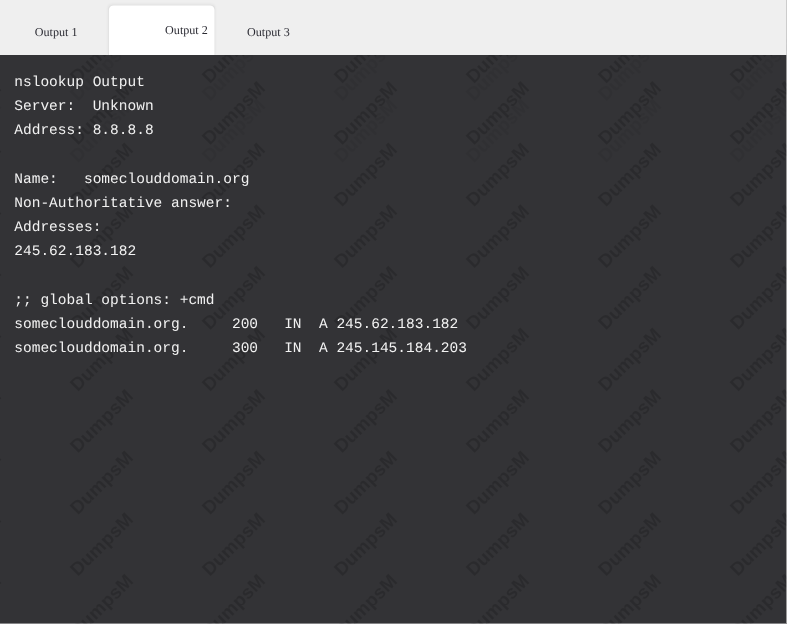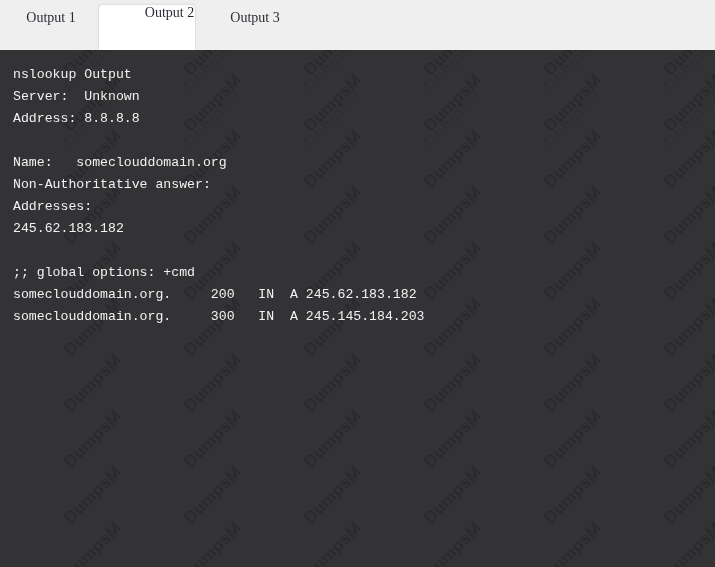--- a/index.html
+++ b/index.html
@@ -49,43 +49,44 @@
     width: 715px;
     height: 50px;
     background: #efefef;
     z-index: 10;
   }
   .tab {
     position: absolute;
     top: 8px;
     height: 42px;
     display: flex;
+    align-items: center;
     justify-content: center;
     font-family: "Liberation Serif", serif;
-    font-size: 14px;
+    font-size: 11px;
     color: #2b2b33;
     background: transparent;
     box-sizing: border-box;
     cursor: pointer;
     user-select: none;
   }
   .tab.inactive { top: 10px; height: 40px; }
   .tab.active {
     background: #ffffff;
     border: 1px solid #e0e0e0;
     border-bottom: none;
     border-radius: 5px 5px 0 0;
     top: 4px;
     height: 46px;
     box-shadow: 0 -1px 2px rgba(0,0,0,0.03);
     padding-left: 45px;
   }
   .tab-0 { left: 8px;   width: 86px; }
   .tab-1 { left: 98px;  width: 98px; }
-  .tab-2 { left: 211px; width: 88px; }
+  .tab-2 { left: 200px; width: 88px; }
 
   
   .terminal {
     position: absolute;
     left: 0; top: 50px;
     width: 715px;
     height: 517px;
     background: #333336;
     overflow: hidden;
     z-index: 1;

